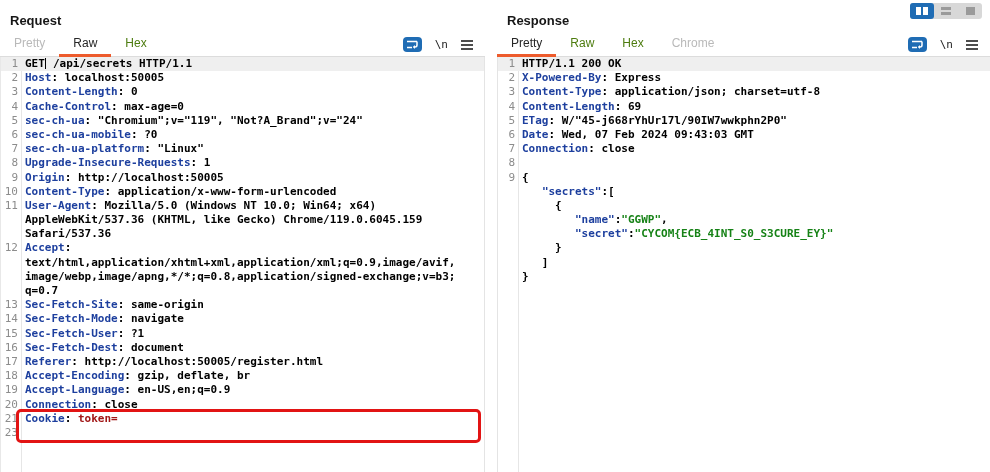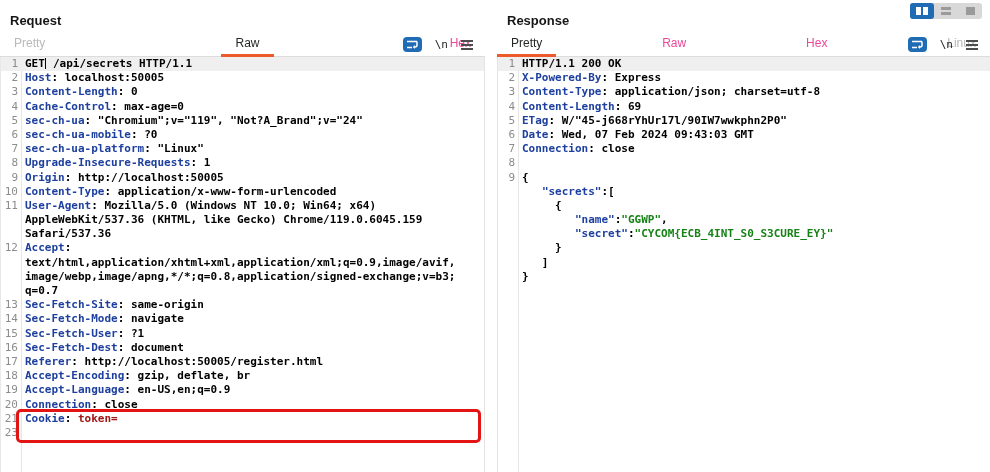--- a/index.html
+++ b/index.html
@@ -8,22 +8,22 @@
   }
   *{box-sizing:border-box;}
   html,body{margin:0;padding:0;}
   body{width:990px;height:472px;background:#fff;font-family:"Liberation Sans",sans-serif;overflow:hidden;}
   .wrap{display:flex;width:990px;height:472px;}
   .panel{position:relative;height:472px;background:#fff;}
   .panel.left{width:485px;margin-right:12px;}
   .panel.right{flex:1;border-radius:15px;}
   .panel-head{height:33px;padding:13px 0 0 10px;font-size:13px;font-weight:bold;color:#161616;}
   .toolbar{position:relative;height:24px;border-bottom:1px solid var(--line);}
-  .tabs{display:flex;align-items:flex-end;height:100%;justify-content:space-between;}
-  .tab{position:relative;padding:0 14px 6px;font-size:12px;color:#ec4899;cursor:default;}
+  .tabs{display:flex;align-items:flex-end;height:100%;}
+  .tab{position:relative;padding:0 14px 6px;font-size:12px;color:#4d7c0f;cursor:default;}
   .tab.active{color:#262626;}
   .tab.active::after{content:"";position:absolute;left:0;right:0;bottom:-1px;height:3px;background:var(--accent);}
   .tab.disabled{color:#b9b9b9;}
   .icon-cluster{position:absolute;right:12px;bottom:4px;display:flex;align-items:center;gap:13px;}
   .wrap-btn{width:19px;height:15px;border-radius:4px;background:var(--btn-blue);display:flex;align-items:center;justify-content:center;}
   .nl-btn{font-size:11px;color:#222;font-family:"DejaVu Sans Mono",monospace;}
   .menu-btn{display:flex;flex-direction:column;gap:2px;}
   .menu-btn i{display:block;width:12px;height:2px;background:#4d4d4d;}
   .seg{position:absolute;top:3px;right:8px;display:flex;background:#d8d8d8;border-radius:3px;}
   .seg .seg-btn{width:24px;height:16px;border-radius:3px;display:flex;align-items:center;justify-content:center;gap:2px;}
@@ -127,21 +127,21 @@
       <span class="seg-btn">
           <span class="sq"></span>
         </span>
     </div>
     <div class="panel-head">Response</div>
     <div class="toolbar">
       <div class="tabs">
         <div class="tab active">Pretty</div>
         <div class="tab">Raw</div>
         <div class="tab">Hex</div>
-        <div class="tab disabled">Linux</div>
+        <div class="tab disabled">Chrome</div>
       </div>
       <div class="icon-cluster">
         <span class="wrap-btn">
           <svg width="13" height="11" viewBox="0 0 13 11" fill="none">
             <path d="M1 2.5h10M1 8.5h5" stroke="#fff" stroke-width="1.5"></path>
             <path d="M11 2.5v3.5a2 2 0 0 1-2 2H7.5" stroke="#fff" stroke-width="1.5" fill="none"></path>
             <path d="M9 6l-2 2 2 2z" fill="#fff"></path>
           </svg>
         </span>
         <span class="nl-btn">\n</span>

